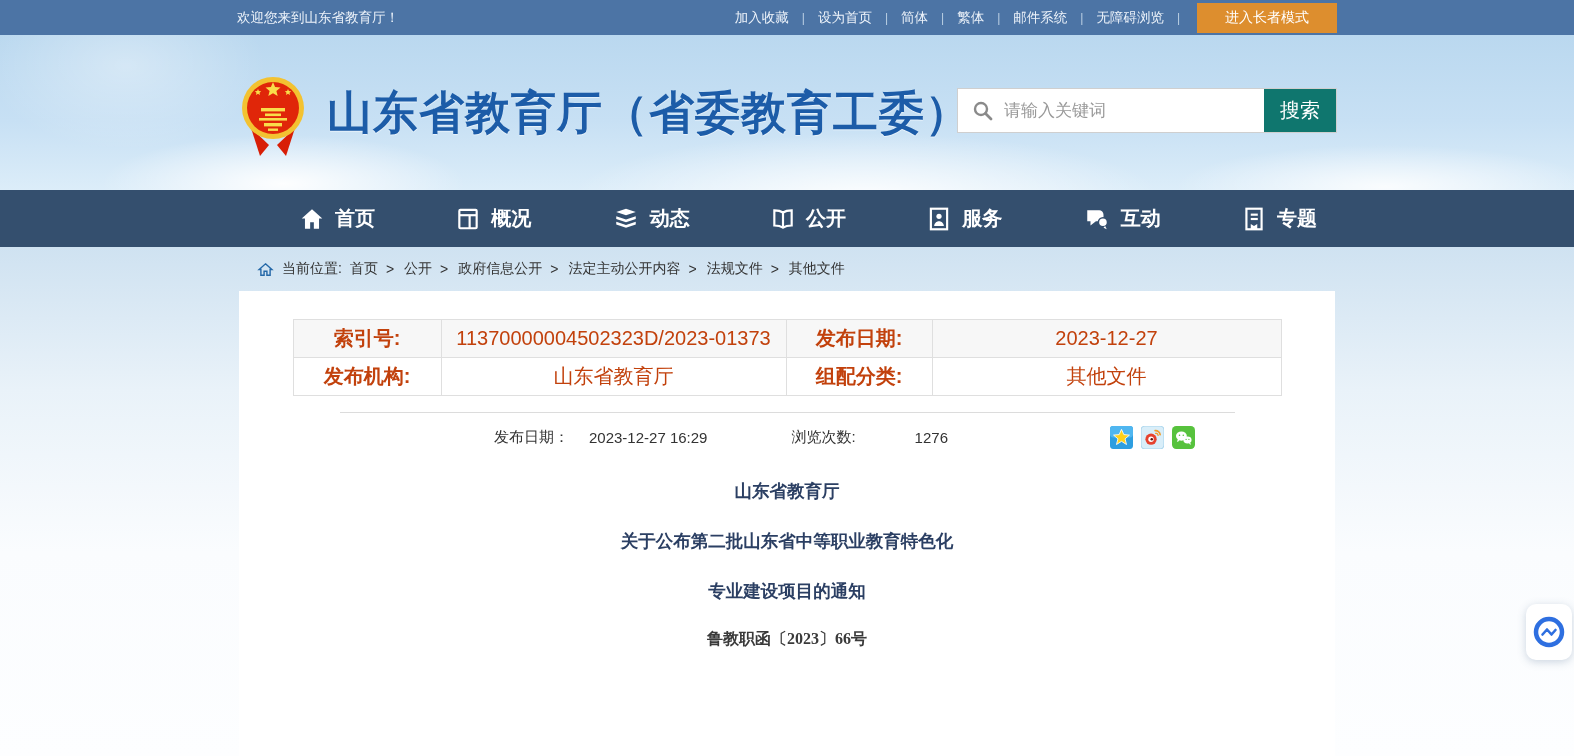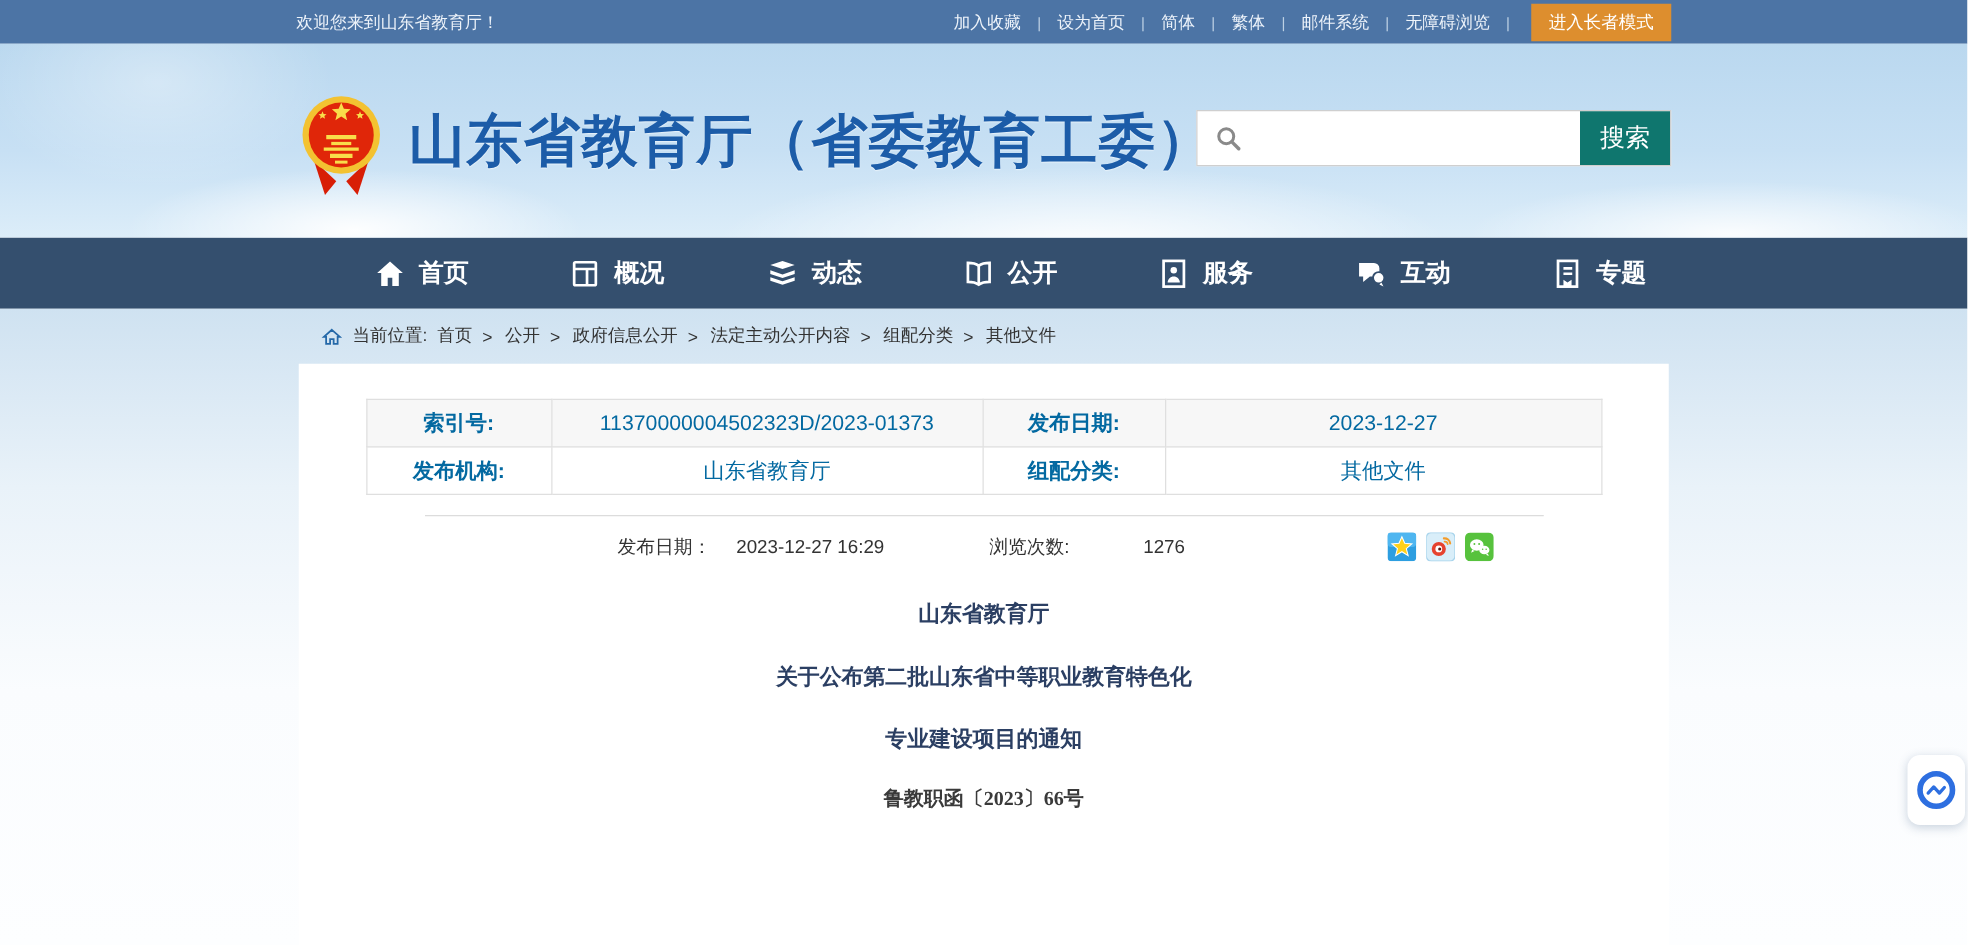--- a/index.html
+++ b/index.html
@@ -8,21 +8,21 @@
 
   .container { width:1100px; margin:0 auto; position:relative; }
 
   
   .topbar { height:35px; background:#4C74A5; color:#EDF3FA; font-size:13.5px; }
   .topbar .container { height:35px; display:flex; align-items:center; justify-content:space-between; }
   .topbar-links { display:flex; align-items:center; gap:13px; }
   .topbar-links a { color:#EDF3FA; text-decoration:none; cursor:pointer; }
   .tb-sep { color:#BCD0E4; font-size:12px; }
   .elder-btn { background:#DD8E2E; color:#fff; border:none; font-size:14px;
-    padding:6px 14px; margin-left:4px; cursor:pointer; font-family:inherit; }
+    padding:6px 28px; margin-left:4px; cursor:pointer; font-family:inherit; }
 
   
   .header { height:155px; position:relative;
     background:
       radial-gradient(ellipse 260px 70px at 18% 96%, rgba(255,255,255,.95) 0%, rgba(255,255,255,0) 70%),
       radial-gradient(ellipse 420px 90px at 55% 104%, rgba(255,255,255,.9) 0%, rgba(255,255,255,0) 70%),
       radial-gradient(ellipse 300px 60px at 88% 98%, rgba(255,255,255,.85) 0%, rgba(255,255,255,0) 70%),
       radial-gradient(ellipse 200px 120px at 8% 20%, rgba(255,255,255,.35) 0%, rgba(255,255,255,0) 70%),
       linear-gradient(180deg,#BAD8EF 0%, #C7E0F4 55%, #DCEDF9 100%); }
   .header .container { height:155px; display:flex; align-items:center; }
@@ -52,21 +52,21 @@
 
   
   .crumb-row { height:44px; display:flex; align-items:center; gap:8px;
     font-size:14px; color:#333; padding-left:20px; }
   .crumb-row a { color:#333; text-decoration:none; cursor:pointer; }
   .crumb-sep { margin:0 2px 0 0; color:#333; }
 
   
   .card { width:1096px; margin:0 auto; background:#fff; height:465px; padding-top:28px; }
 
-  table.meta { width:988px; margin:0 auto; border-collapse:collapse; table-layout:fixed; font-size:17px; color:#0369a1; }
+  table.meta { width:988px; margin:0 auto; border-collapse:collapse; table-layout:fixed; font-size:20px; color:#c2410c; }
   table.meta td { border:1px solid #DFDFDF; height:38px; text-align:center; padding:0 6px; }
   table.meta tr:first-child td { background:#F7F7F7; }
   td.mlabel { font-weight:bold; width:148px; }
   td.mlabel2 { font-weight:bold; width:146px; }
   td.mval1 { width:345px; }
   td.mval2 { width:349px; }
 
   .article-title { text-align:center; font-size:22px; font-weight:bold; color:#333; margin-top:52px; }
   .title-divider { width:895px; margin:16px auto 0 auto; border-top:1px solid #DCDCDC; }
 
@@ -128,20 +128,21 @@
       <rect x="25" y="55" width="18" height="3.4" fill="#F9DD4A"></rect>
       <rect x="29" y="60.5" width="10" height="2.4" fill="#F9DD4A"></rect>
     </svg>
     <div class="site-title">山东省教育厅（省委教育工委）</div>
     <div class="search-wrap">
       <div class="search-inner">
         <svg width="22" height="22" viewBox="0 0 22 22">
           <circle cx="9" cy="9" r="6" fill="none" stroke="#8a8a8a" stroke-width="2.4"></circle>
           <line x1="13.5" y1="13.5" x2="19" y2="19" stroke="#8a8a8a" stroke-width="2.8" stroke-linecap="round"></line>
         </svg>
+        <input class="search-input" type="text" placeholder="请输入关键词" style="">
       </div>
       <button class="search-btn">搜索</button>
     </div>
   </div>
 </div>
 
 <div class="nav">
   <div class="container">
     <a class="nav-item">
       <svg width="26" height="26" viewBox="0 0 24 24">
@@ -208,21 +209,21 @@
       </svg>
       <span>当前位置:</span>
       <a>首页</a>
         <span class="crumb-sep">&gt;</span>
       <a>公开</a>
         <span class="crumb-sep">&gt;</span>
       <a>政府信息公开</a>
         <span class="crumb-sep">&gt;</span>
       <a>法定主动公开内容</a>
         <span class="crumb-sep">&gt;</span>
-      <a>组配分类</a>
+      <a>法规文件</a>
         <span class="crumb-sep">&gt;</span>
       <a>其他文件</a>
     </div>
   </div>
 
   <div class="card">
     <table class="meta">
       <tbody>
           <tr>
         <td class="mlabel">索引号:</td>

